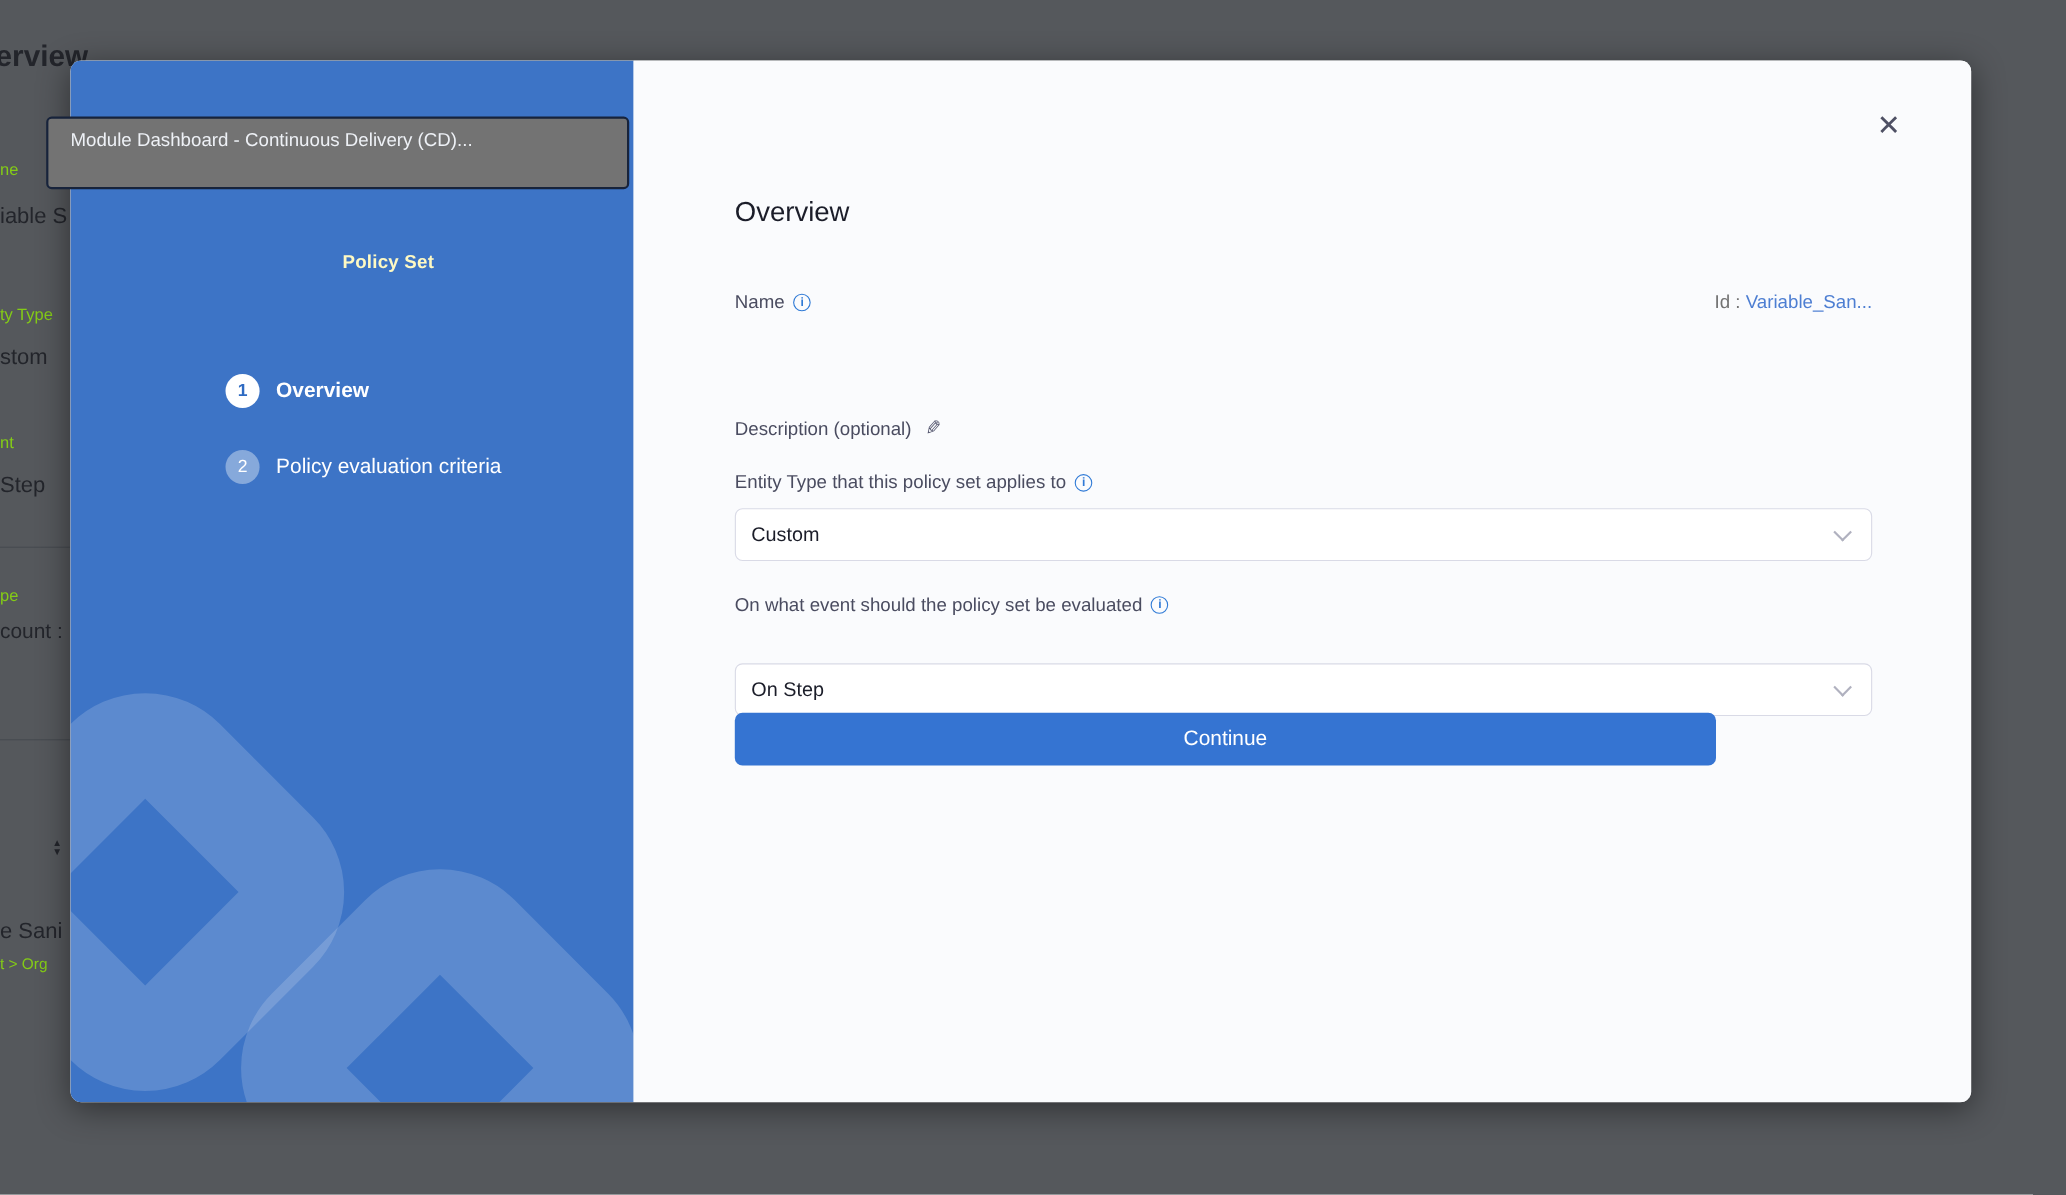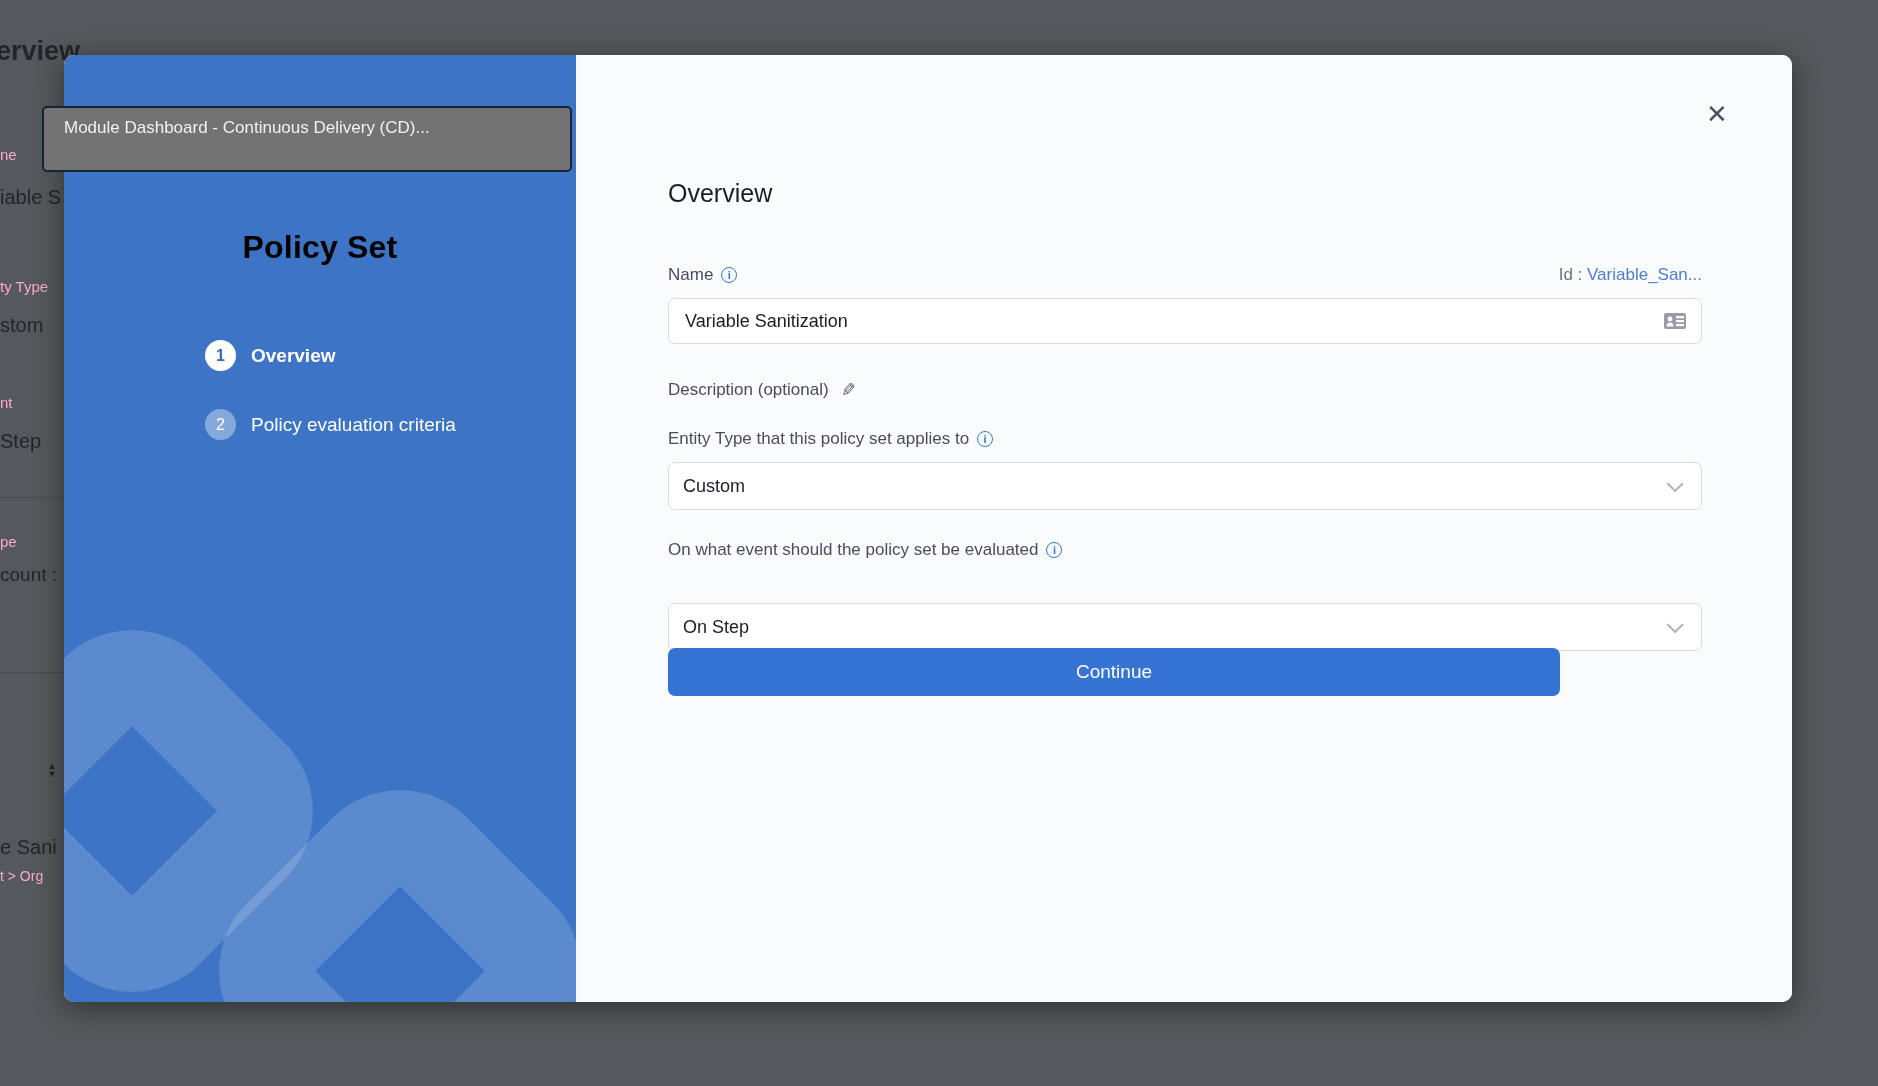--- a/index.html
+++ b/index.html
@@ -5,21 +5,21 @@
   html,body{margin:0;padding:0;}
   body{
     width:1878px;height:1086px;position:relative;overflow:hidden;
     background:#55585c;
     font-family:"Liberation Sans","DejaVu Sans",sans-serif;
     -webkit-font-smoothing:antialiased;
   }
   
   .bg-frag{position:absolute;white-space:nowrap;}
   .bg-h1   {left:-4px;  top:36px;  font-size:27px;font-weight:700;color:#23252b;}
-  .bg-lab  {font-size:15px;color:#f9a8d4;}
+  .bg-lab  {font-size:15px;color:#84cc16;}
   .bg-val  {font-size:20px;color:#23252b;}
   .f-ne    {left:0;top:146px;}
   .f-iable {left:0;top:186px;}
   .f-tytype{left:0;top:278px;}
   .f-stom  {left:0;top:314px;}
   .f-nt    {left:0;top:394px;}
   .f-step  {left:0;top:430px;}
   .f-pe    {left:0;top:533px;}
   .f-count {left:0;top:564px;font-size:19px;}
   .f-esani {left:0;top:836px;}
@@ -33,21 +33,21 @@
     position:absolute;left:64px;top:55px;width:1728px;height:947px;
     border-radius:10px;box-shadow:0 6px 30px rgba(0,0,0,0.45);
     display:flex;z-index:10;overflow:hidden;background:#fafbfd;
   }
   .wizard-sidebar{
     position:relative;width:512px;flex:0 0 512px;background:#3d74c6;
     overflow:hidden;
   }
   .wizard-title{
     position:absolute;left:0;top:174px;width:100%;text-align:center;
-    color:#000000;font-size:32px;font-weight:700;letter-spacing:.2px;
+    color:#fef9c3;font-size:17px;font-weight:700;letter-spacing:.2px;padding-left:33px;
   }
   .step-row{position:absolute;left:141px;display:flex;align-items:center;cursor:pointer;}
   .step-row-1{top:285px;}
   .step-row-2{top:354px;}
   .step-circle{
     width:31px;height:31px;border-radius:50%;display:flex;align-items:center;justify-content:center;
     font-size:16px;font-weight:700;flex:0 0 31px;
   }
   .step-circle.active{background:#ffffff;color:#2f6bc2;}
   .step-circle.inactive{background:rgba(255,255,255,0.38);color:#ffffff;font-weight:400;}
@@ -166,33 +166,20 @@
     <div class="row-label lbl-name">
       <span>Name</span>
       <span class="info-icon">i</span>
     </div>
 
     <div class="id-row">
       <span class="id-prefix">Id :</span>
       <span class="id-link">Variable_San...</span>
     </div>
 
-    <div class="text-field">
-      <input type="text" value="Variable Sanitization" style="">
-      <span class="idcard-icon">
-        <svg width="24" height="18" viewBox="0 0 24 18">
-          <rect x="1" y="1" width="22" height="16" rx="2" fill="#9b9ca7"></rect>
-          <circle cx="7" cy="7" r="2.4" fill="#ffffff"></circle>
-          <path d="M3.5 14.5 c0-2.4 1.6-4 3.5-4 s3.5 1.6 3.5 4 z" fill="#ffffff"></path>
-          <rect x="13" y="4" width="8" height="2.2" fill="#ffffff"></rect>
-          <rect x="13" y="8" width="8" height="2.2" fill="#ffffff"></rect>
-          <rect x="13" y="12" width="8" height="2.2" fill="#ffffff"></rect>
-        </svg>
-      </span>
-    </div>
 
     <div class="row-label lbl-desc">
       <span>Description (optional)</span>
       <span class="pencil-icon">✎</span>
     </div>
 
     <div class="row-label lbl-entity">
       <span>Entity Type that this policy set applies to</span>
       <span class="info-icon">i</span>
     </div>

